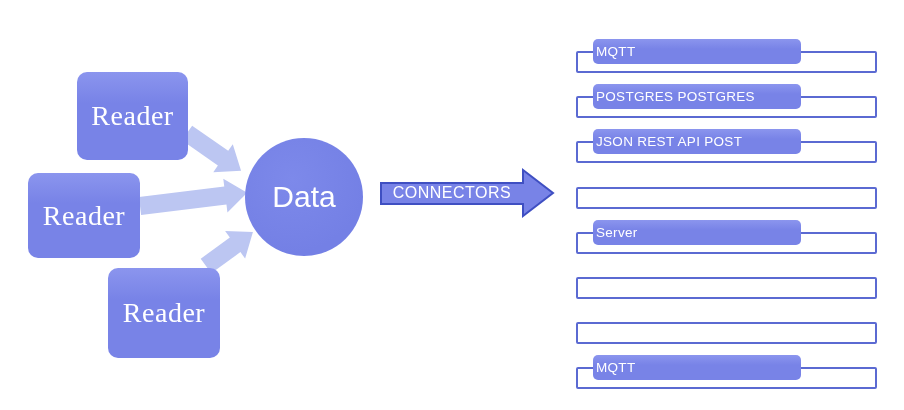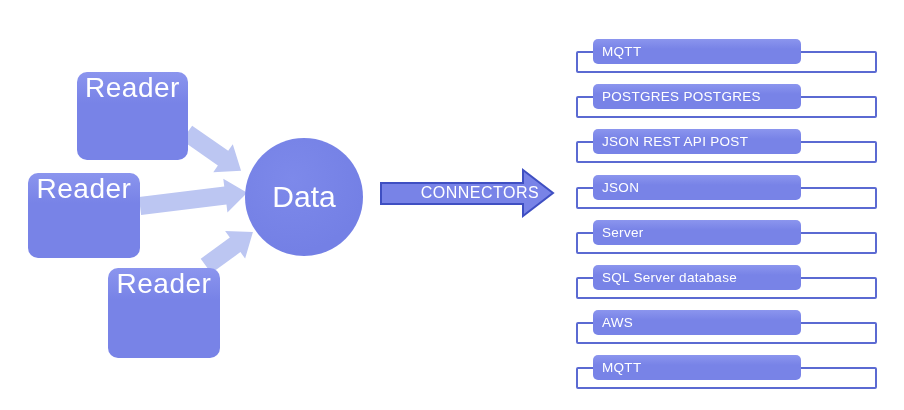--- a/index.html
+++ b/index.html
@@ -26,62 +26,62 @@
   .connector-arrow-shape{
     fill:var(--box-fill);
     stroke:var(--connector-border);
     stroke-width:2px;
     stroke-linejoin:miter;
   }
   .reader-box{
     position:absolute;
     background:linear-gradient(180deg, var(--box-fill-light) 0%, var(--box-fill) 35%);
     border-radius:10px;
-    display:flex;justify-content:center;
+    display:flex;align-items:center;justify-content:center;
     color:var(--text-light);
     font-size:28px;
     letter-spacing:0.5px;
+    font-family:Liberation Serif, serif;
   }
   .reader-1{left:77px;top:72px;width:111px;height:88px;}
   .reader-2{left:28px;top:173px;width:112px;height:85px;}
   .reader-3{left:108px;top:268px;width:112px;height:90px;}
   .hub-circle{
     position:absolute;left:245px;top:138px;width:118px;height:118px;
     background:radial-gradient(circle at 40% 35%, #7d89ea 0%, #7480e5 70%);
     border-radius:50%;
     display:flex;flex-direction:column;align-items:center;justify-content:center;
     color:var(--text-light);
     font-size:30px;line-height:1.12;
     text-align:center;
   }
   .connector-arrow-label{
     position:absolute;left:381px;top:182px;width:142px;height:22px;
     display:flex;align-items:center;justify-content:center;
     color:var(--text-light);
     font-size:16px;
     letter-spacing:0.5px;
-    margin-left:28px;
   }
   .conn-row{
     position:absolute;left:576px;width:301px;height:36px;
   }
   .conn-outline{
     position:absolute;left:0;top:12px;width:301px;height:22px;
     border:2px solid var(--outline-border);
     border-radius:2px;
     box-sizing:border-box;
     background:transparent;
   }
   .conn-box{
     position:absolute;left:17px;top:0;width:208px;height:25px;
     background:linear-gradient(180deg, var(--box-fill-light) 0%, var(--box-fill) 40%);
     border-radius:5px;
     box-sizing:border-box;
     display:flex;align-items:center;
-    padding-left:9px;
+    padding-left:3px;
     color:var(--text-light);
     font-size:13.5px;
     letter-spacing:0.3px;
   }
 </style>
 </head>
 <body>
 
 <div class="canvas">
 
@@ -121,41 +121,32 @@
     </div>
   </div>
   <div class="conn-row" style="top:129px">
     <div class="conn-outline"></div>
     <div class="conn-box">
       <span>JSON REST API POST</span>
     </div>
   </div>
   <div class="conn-row" style="top:175px">
     <div class="conn-outline"></div>
-    <div class="conn-box">
-      <span>JSON</span>
-    </div>
   </div>
   <div class="conn-row" style="top:220px">
     <div class="conn-outline"></div>
     <div class="conn-box">
       <span>Server</span>
     </div>
   </div>
   <div class="conn-row" style="top:265px">
     <div class="conn-outline"></div>
-    <div class="conn-box">
-      <span>SQL Server database</span>
-    </div>
   </div>
   <div class="conn-row" style="top:310px">
     <div class="conn-outline"></div>
-    <div class="conn-box">
-      <span>AWS</span>
-    </div>
   </div>
   <div class="conn-row" style="top:355px">
     <div class="conn-outline"></div>
     <div class="conn-box">
       <span>MQTT</span>
     </div>
   </div>
 
 </div>
 

